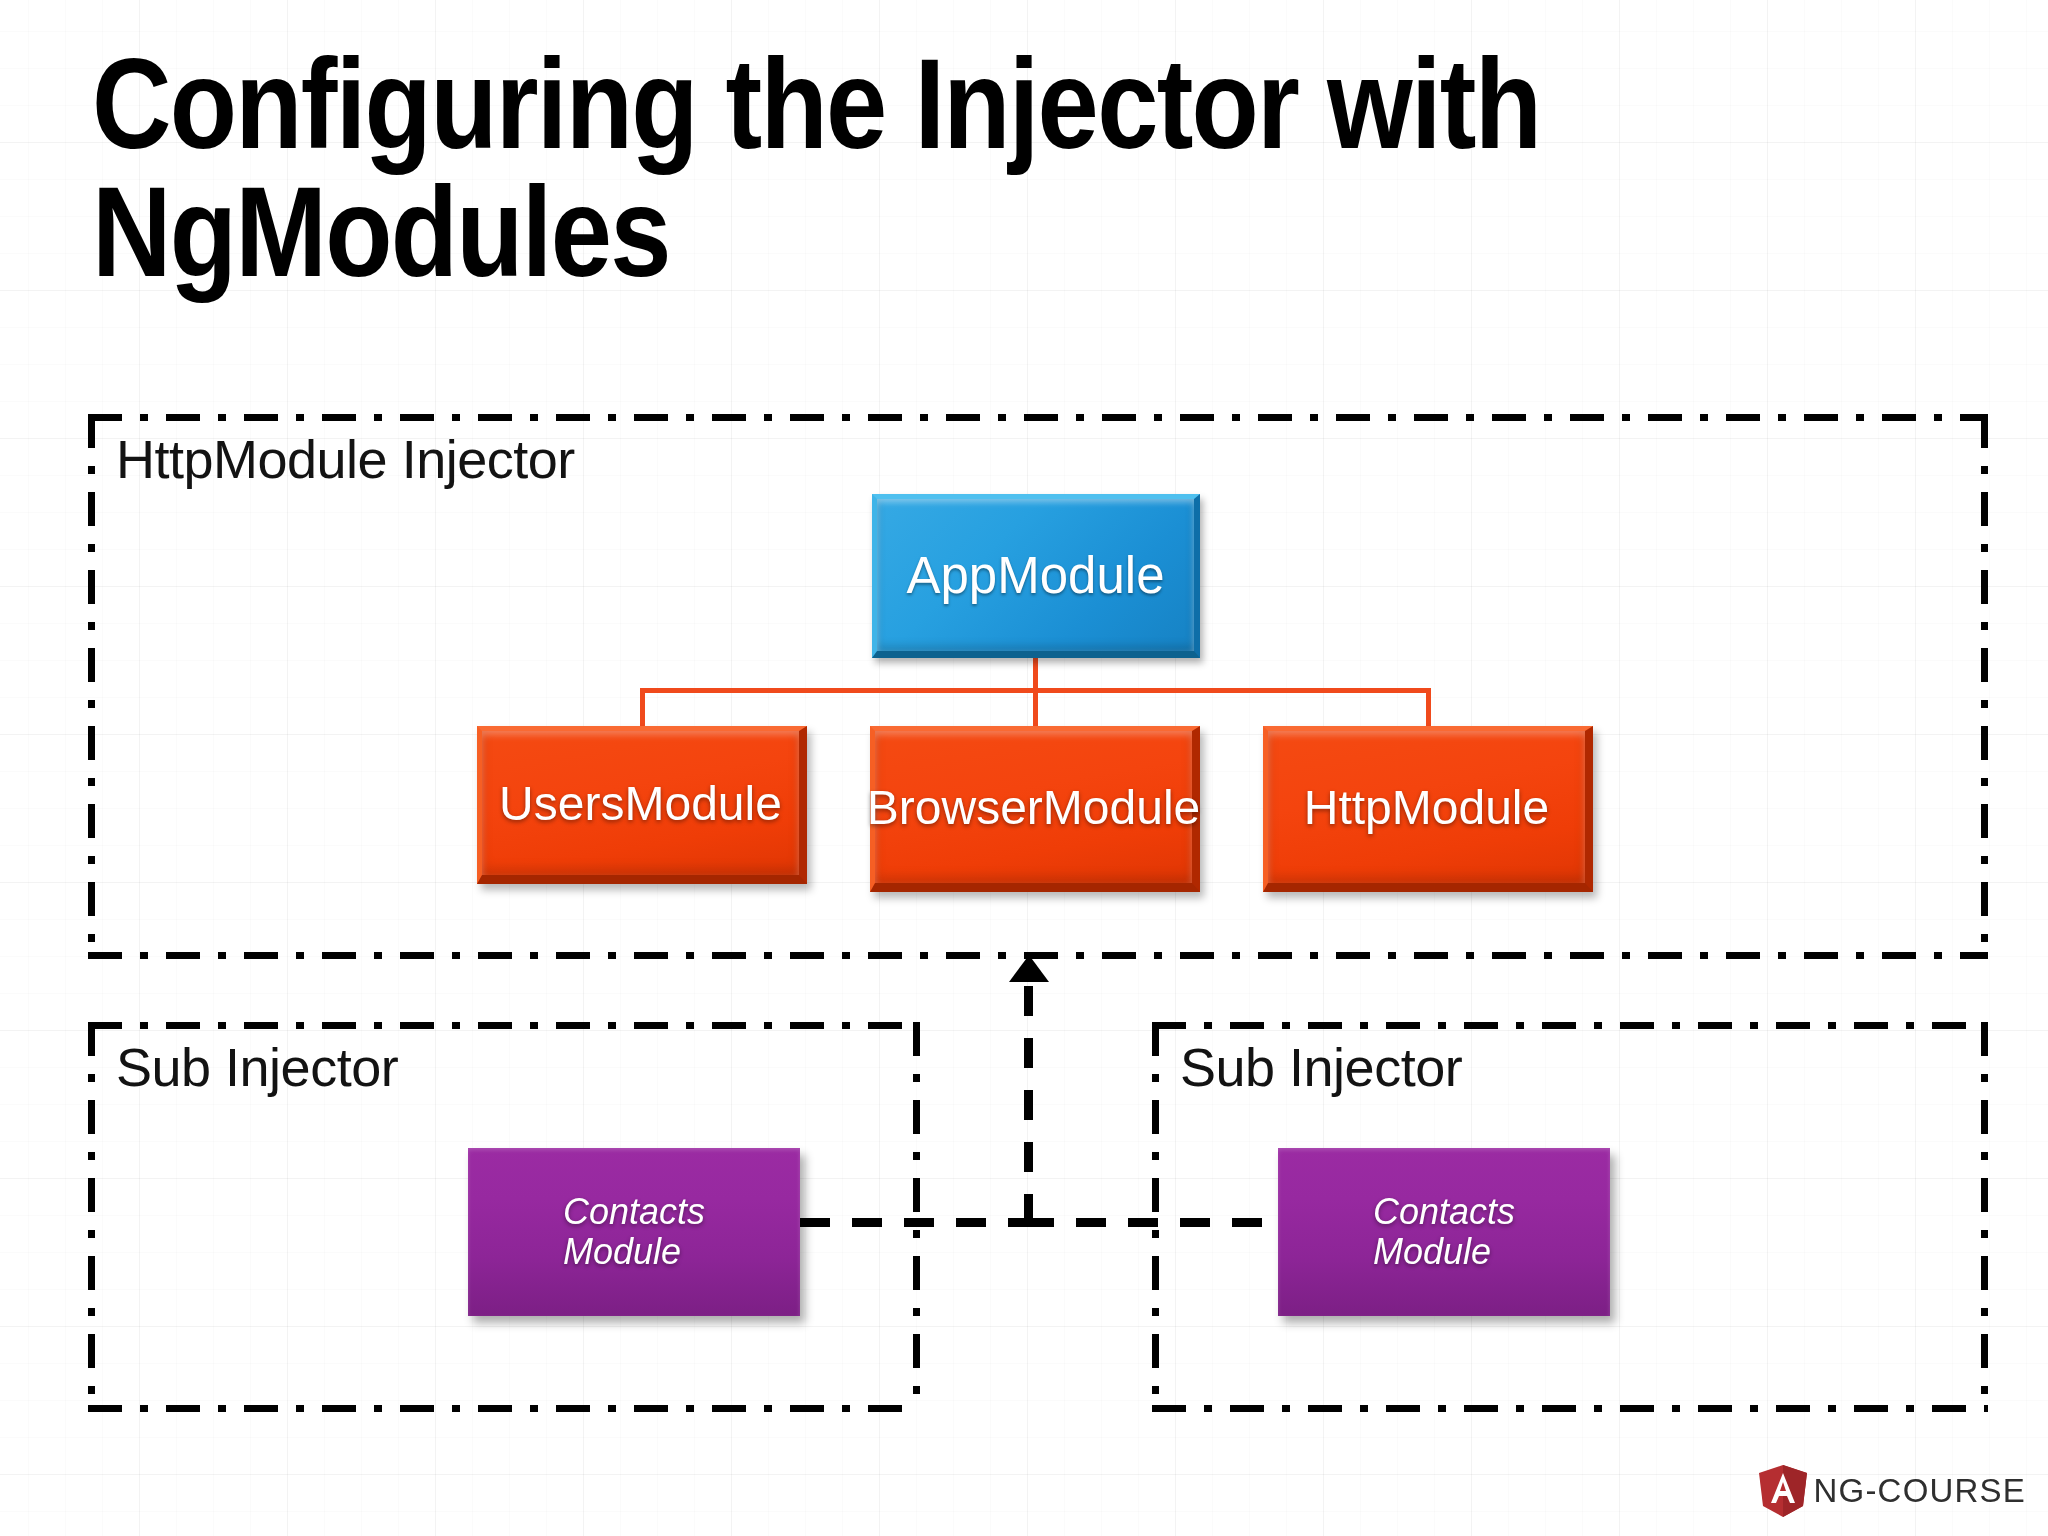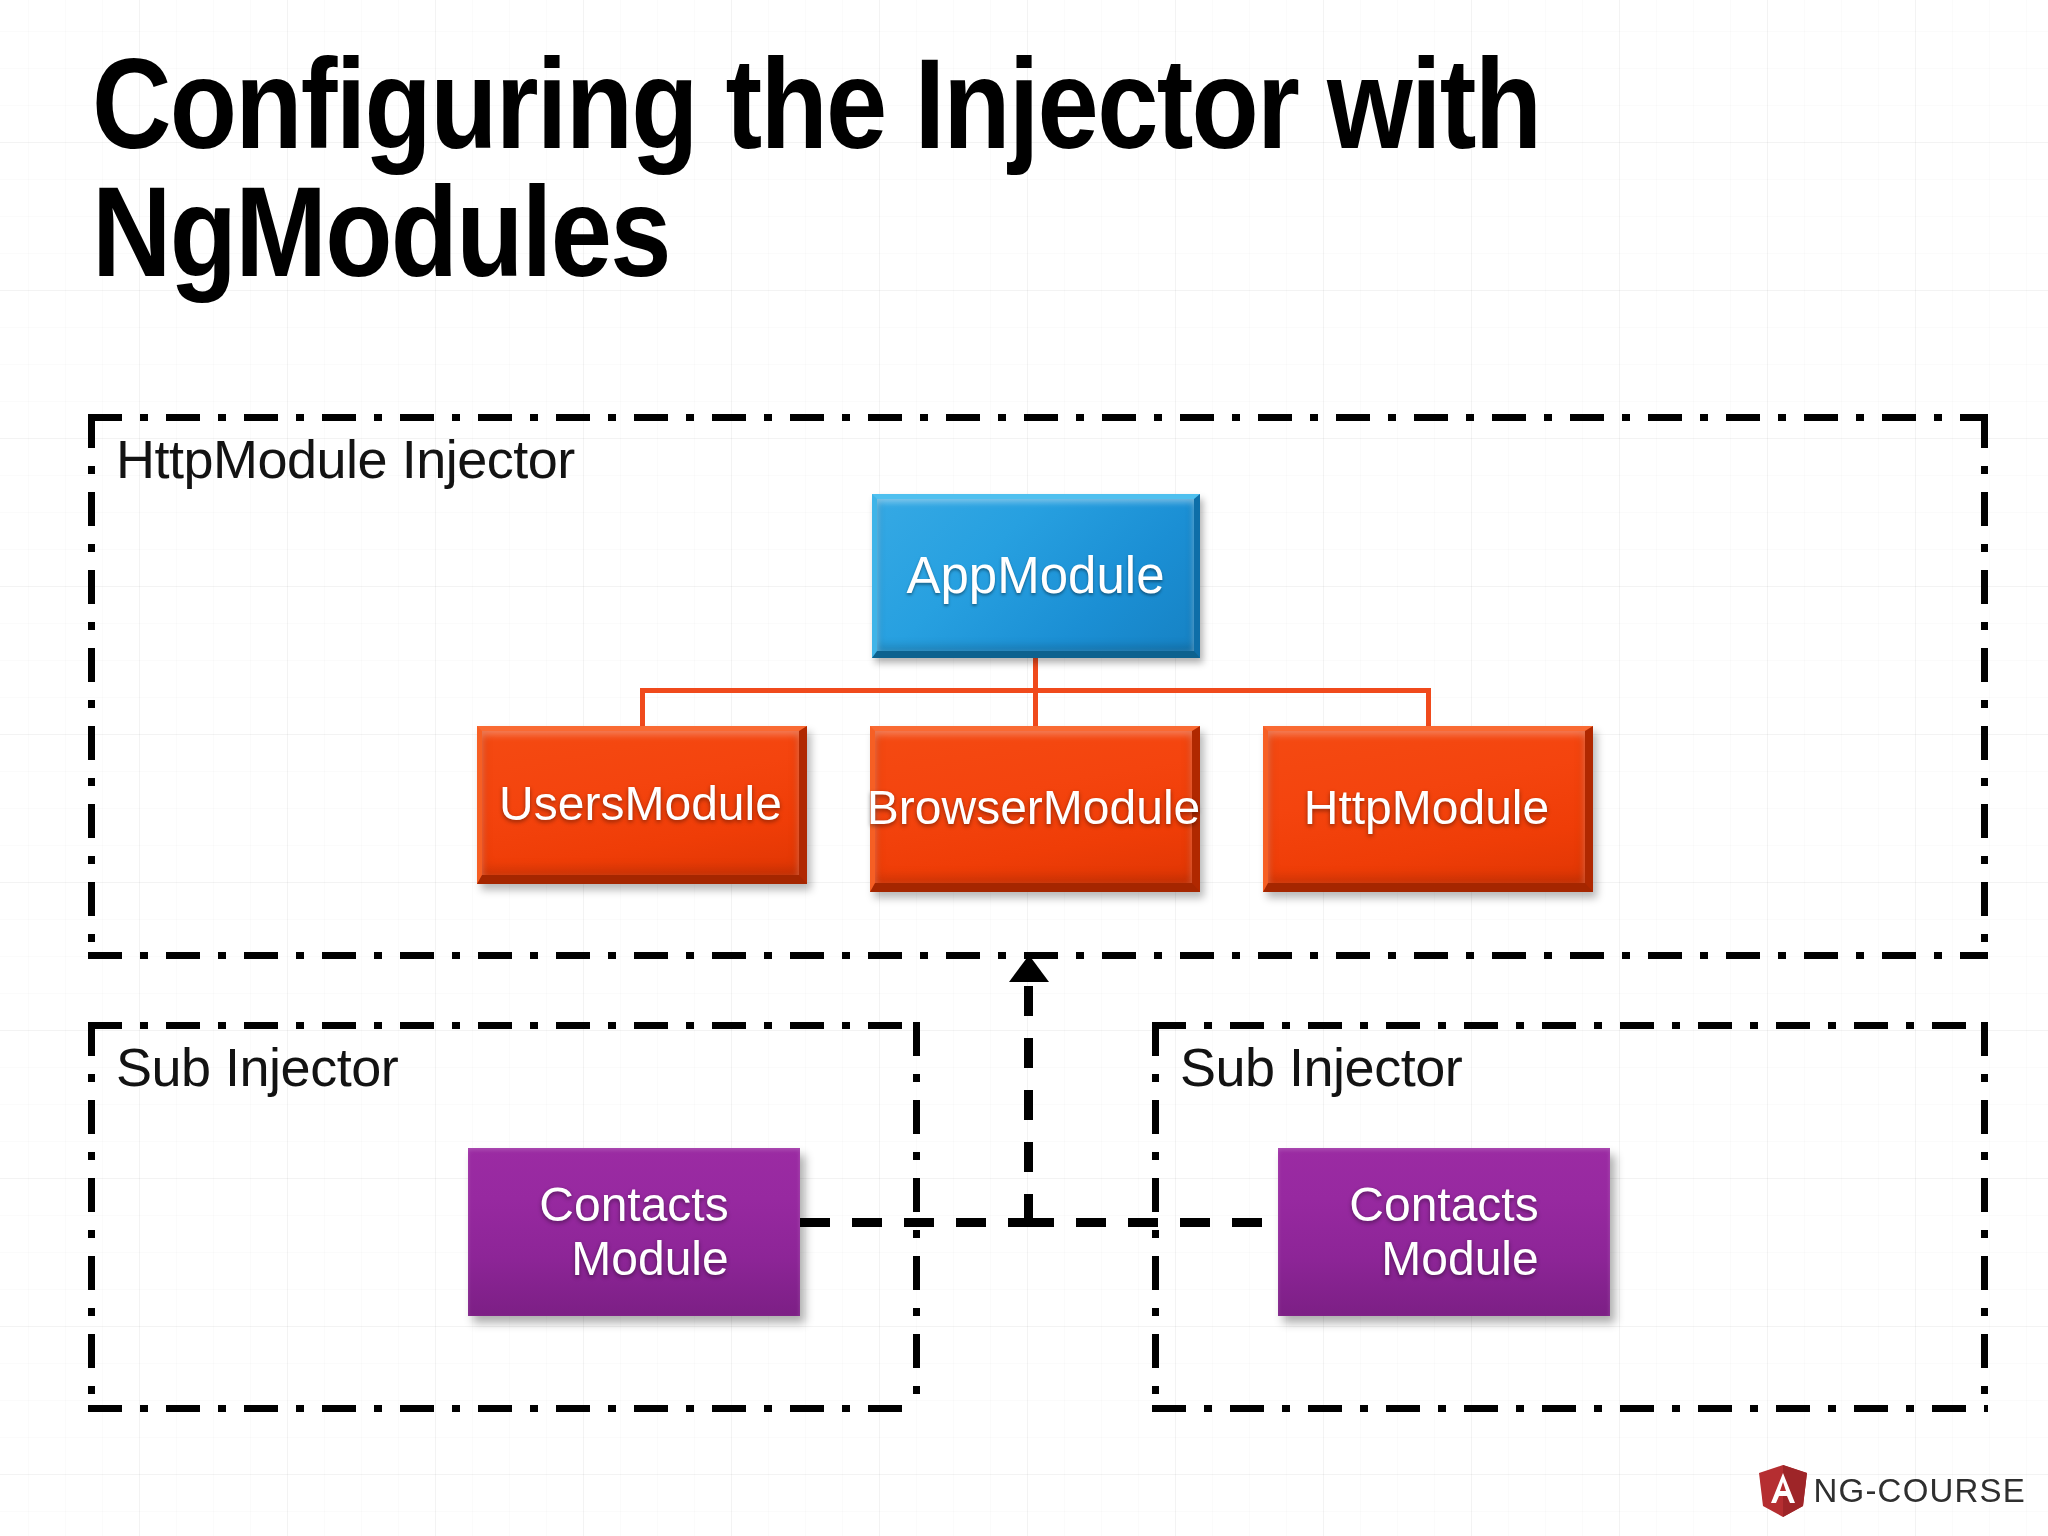--- a/index.html
+++ b/index.html
@@ -83,21 +83,21 @@
     white-space:nowrap;
   }
 
   
   .module{
     position:absolute;
     box-sizing:border-box;
     display:flex;
     align-items:center;
     justify-content:center;
-    text-align:right;
+    text-align:left;
     color:#ffffff;
     font-family:"Liberation Sans", sans-serif;
     font-weight:normal;
     letter-spacing:0px;
     white-space:pre-line;
   }
 
   .module.blue{
     background:
       linear-gradient(135deg, #35a9e4 0%, #27a0e0 35%, #1b8fd4 70%, #1682c4 100%);
@@ -128,23 +128,24 @@
     text-shadow:0 2px 4px rgba(0,0,0,0.42);
   }
 
   .module.purple{
     background:
       linear-gradient(180deg, #9b2ba3 0%, #9729a0 30%, #8d2597 65%, #7c1f85 100%);
     border:none;
     box-shadow:
       inset 0 2px 4px rgba(255,255,255,0.18),
       5px 7px 9px rgba(0,0,0,0.32);
-    font-size:48px;
+    font-size:36px;
     line-height:1.12;
     text-shadow:0 2px 4px rgba(0,0,0,0.42);
+    font-style:italic;
   }
 
   
   .conn-orange{
     position:absolute;
     background:#f04a1c;
   }
   .conn-orange.v{width:5px;}
   .conn-orange.h{height:5px;}
 

